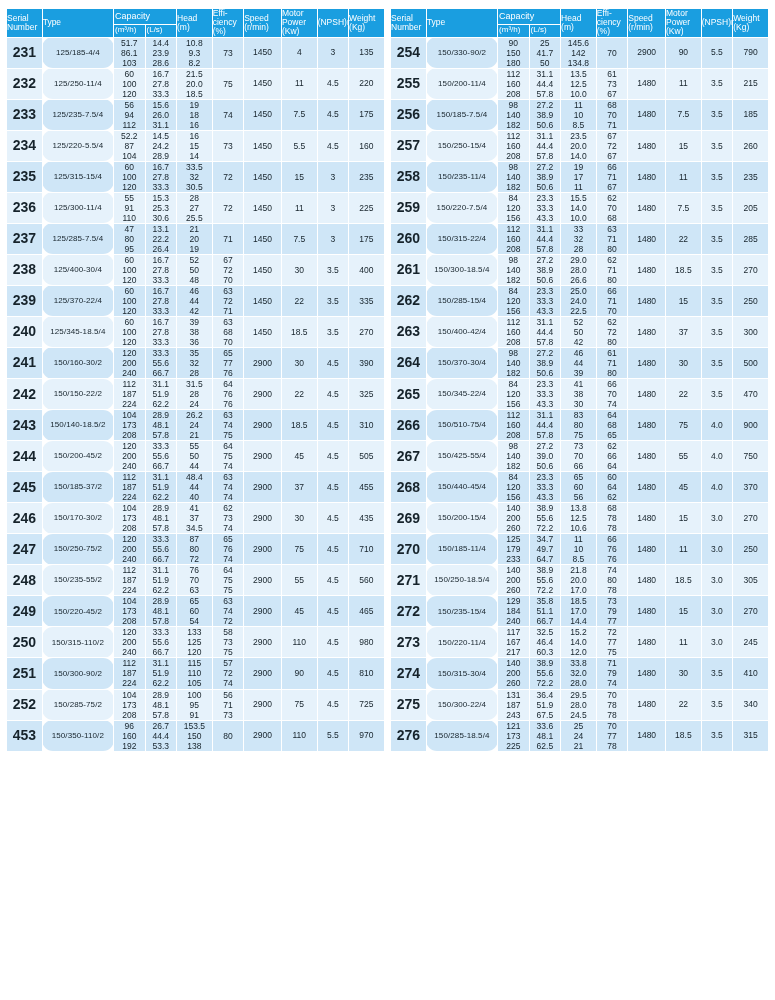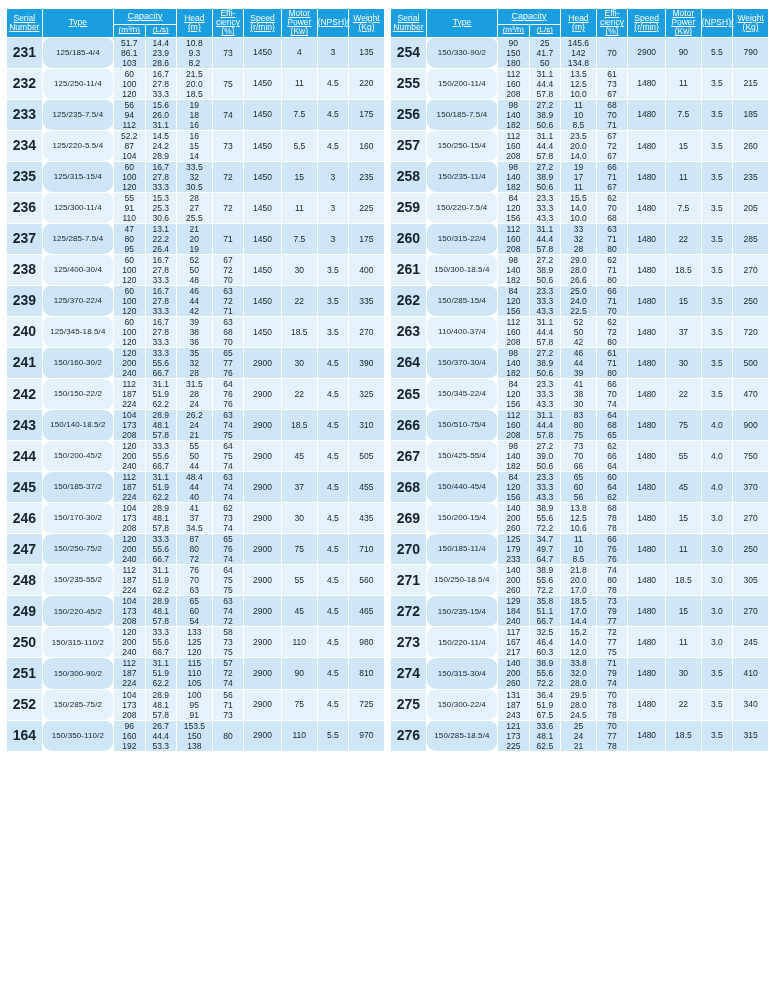--- a/index.html
+++ b/index.html
@@ -24,24 +24,23 @@
     border:1px solid #ffffff;
     padding:0;
     margin:0;
   }
   thead th{
     background:#1a9ee0;
     color:#ffffff;
     font-size:8.5px;
     font-weight:normal;
     line-height:1.08;
-    text-align:center;
+    text-align:left;
     vertical-align:middle;
     padding:2px 1px;
-    text-decoration:underline;
   }
   thead th.cap-group{
     font-size:9px;
     padding:2px 1px;
   }
   thead th.unit{
     font-size:8px;
     padding:1px 1px;
   }
   tbody td{
@@ -500,37 +499,37 @@
 36</td>
           <td class="multi">63
 68
 70</td>
           <td>1450</td>
           <td>18.5</td>
           <td>3.5</td>
           <td>270</td>
           <td class="gap"></td>
           <td class="serial">263</td>
-          <td class="type">110/400-37/4</td>
+          <td class="type">150/400-42/4</td>
           <td class="multi">112
 160
 208</td>
           <td class="multi">31.1
 44.4
 57.8</td>
           <td class="multi">52
 50
 42</td>
           <td class="multi">62
 72
 80</td>
           <td>1480</td>
           <td>37</td>
           <td>3.5</td>
-          <td>720</td>
+          <td>300</td>
         </tr>
         <tr>
           <td class="serial">241</td>
           <td class="type">150/160-30/2</td>
           <td class="multi">120
 200
 240</td>
           <td class="multi">33.3
 55.6
 66.7</td>
@@ -987,21 +986,21 @@
 24.5</td>
           <td class="multi">70
 78
 78</td>
           <td>1480</td>
           <td>22</td>
           <td>3.5</td>
           <td>340</td>
         </tr>
         <tr>
-          <td class="serial">164</td>
+          <td class="serial">453</td>
           <td class="type">150/350-110/2</td>
           <td class="multi">96
 160
 192</td>
           <td class="multi">26.7
 44.4
 53.3</td>
           <td class="multi">153.5
 150
 138</td>

